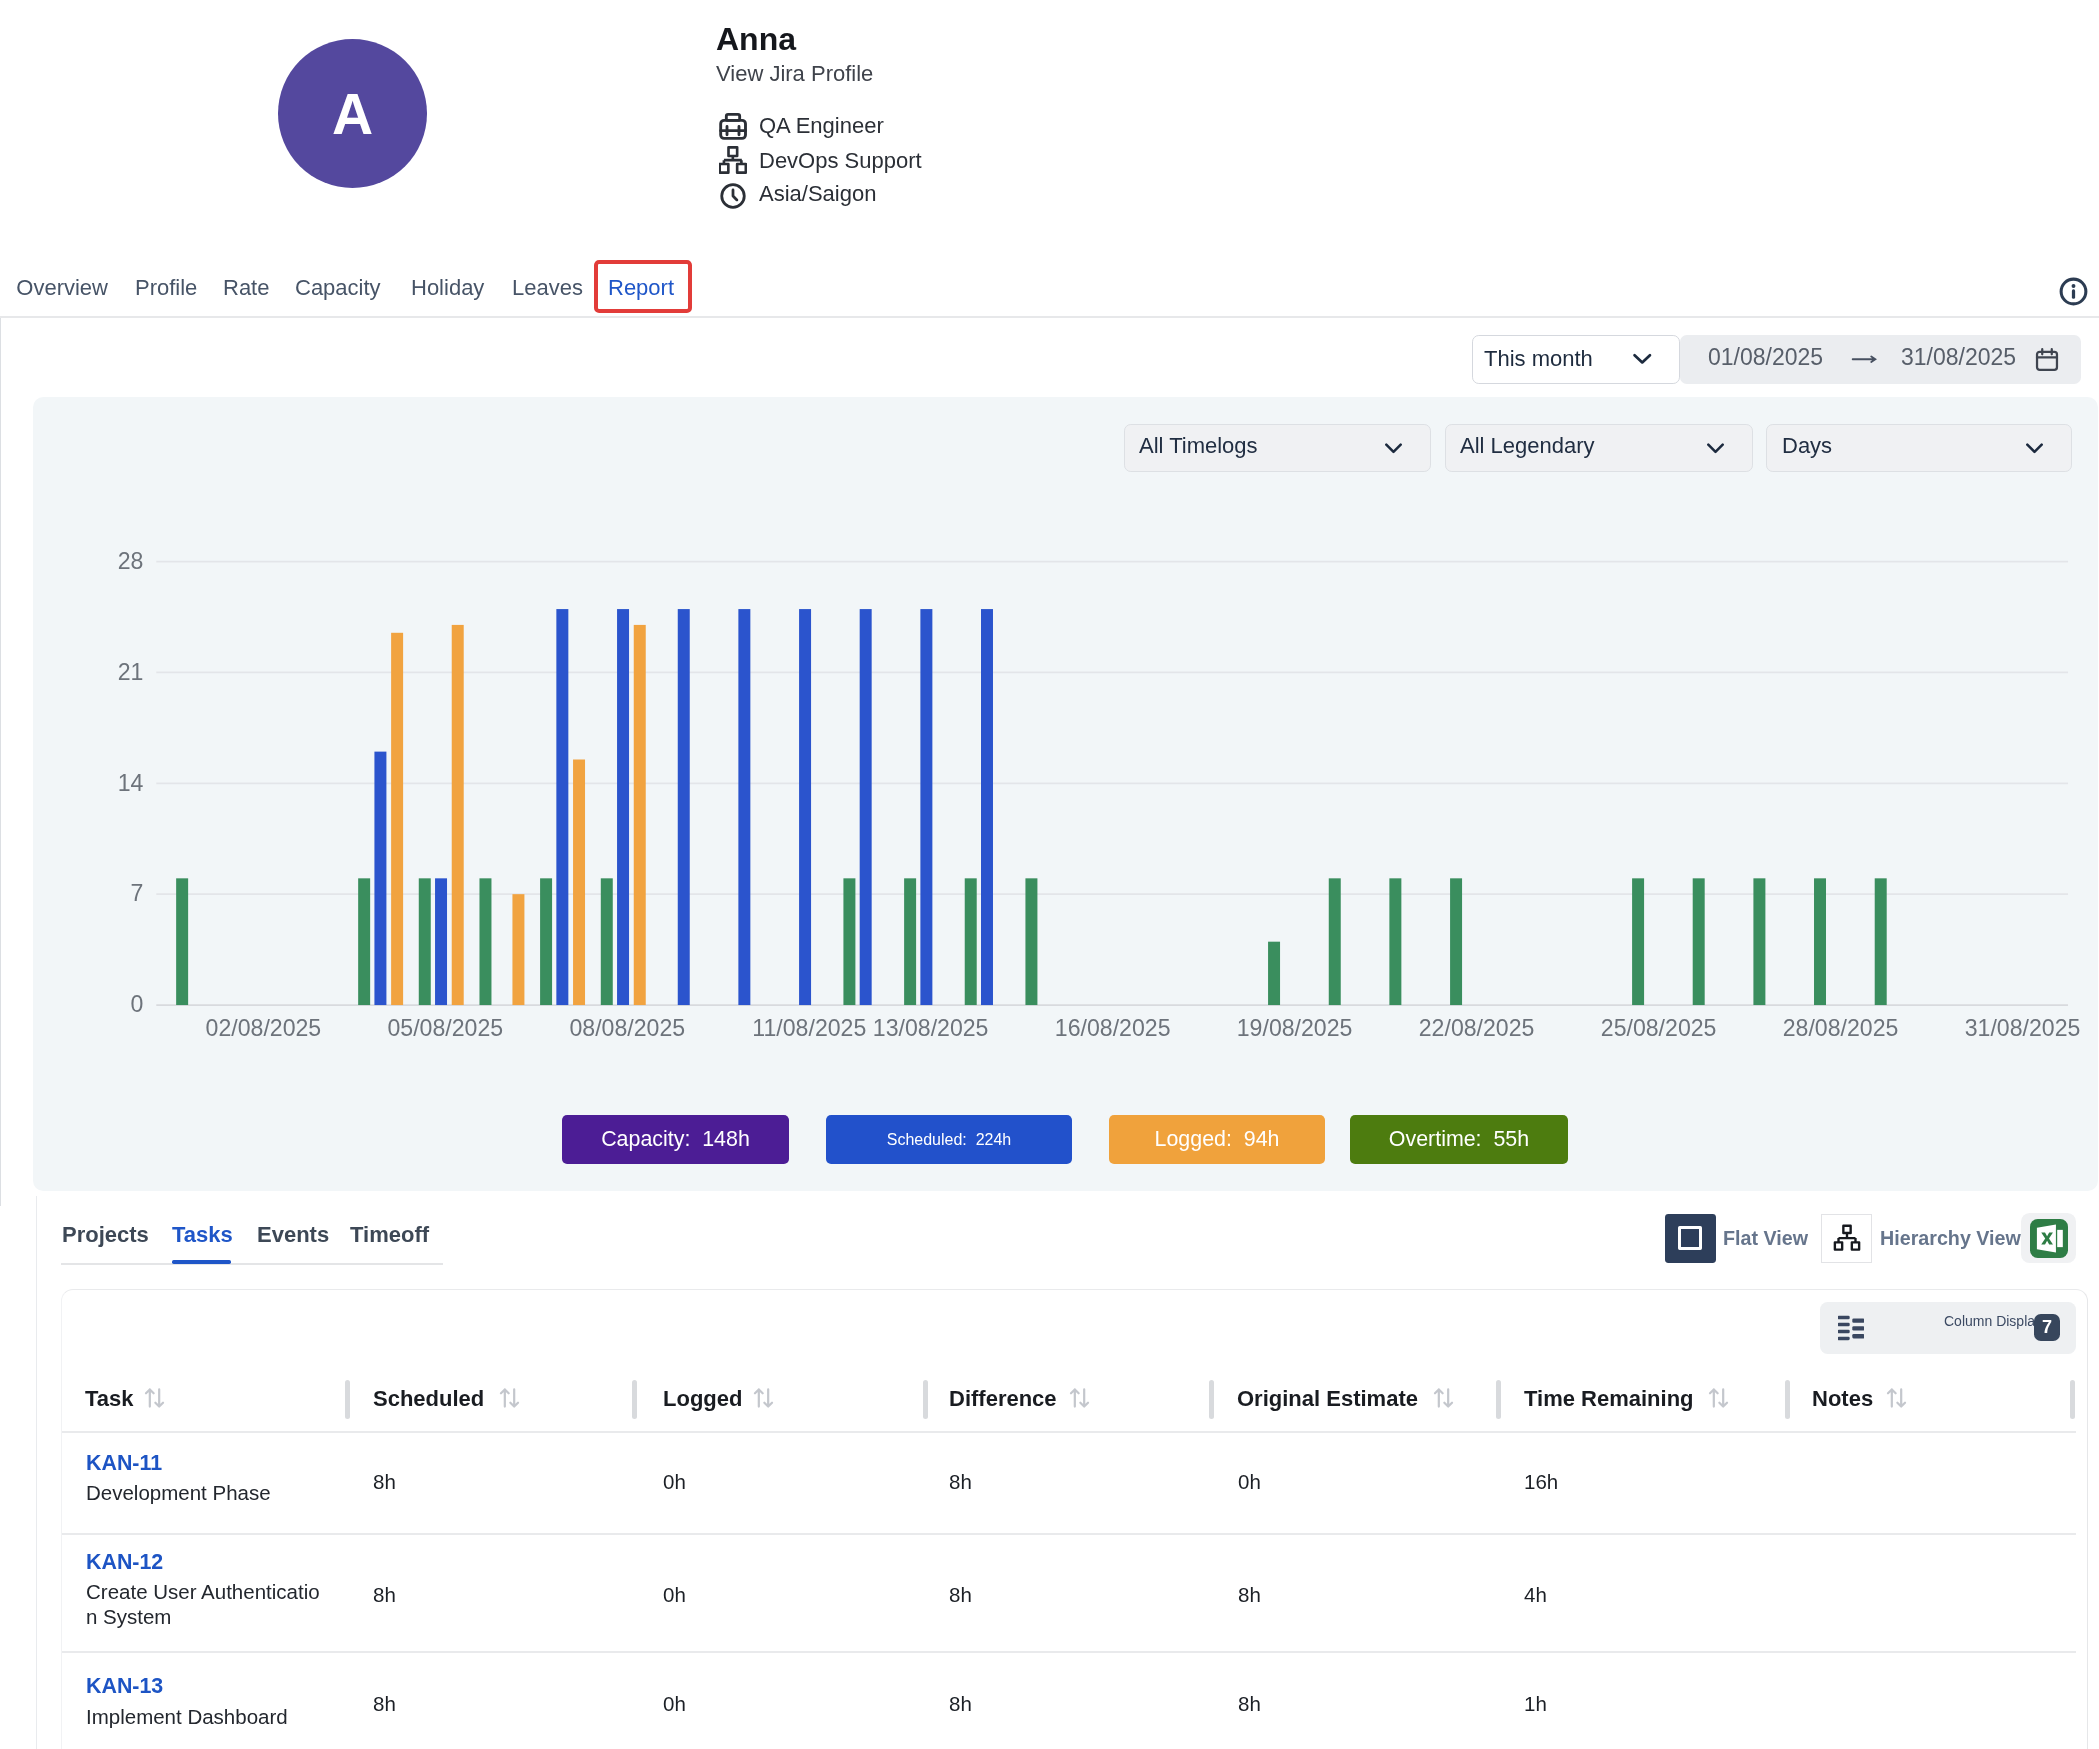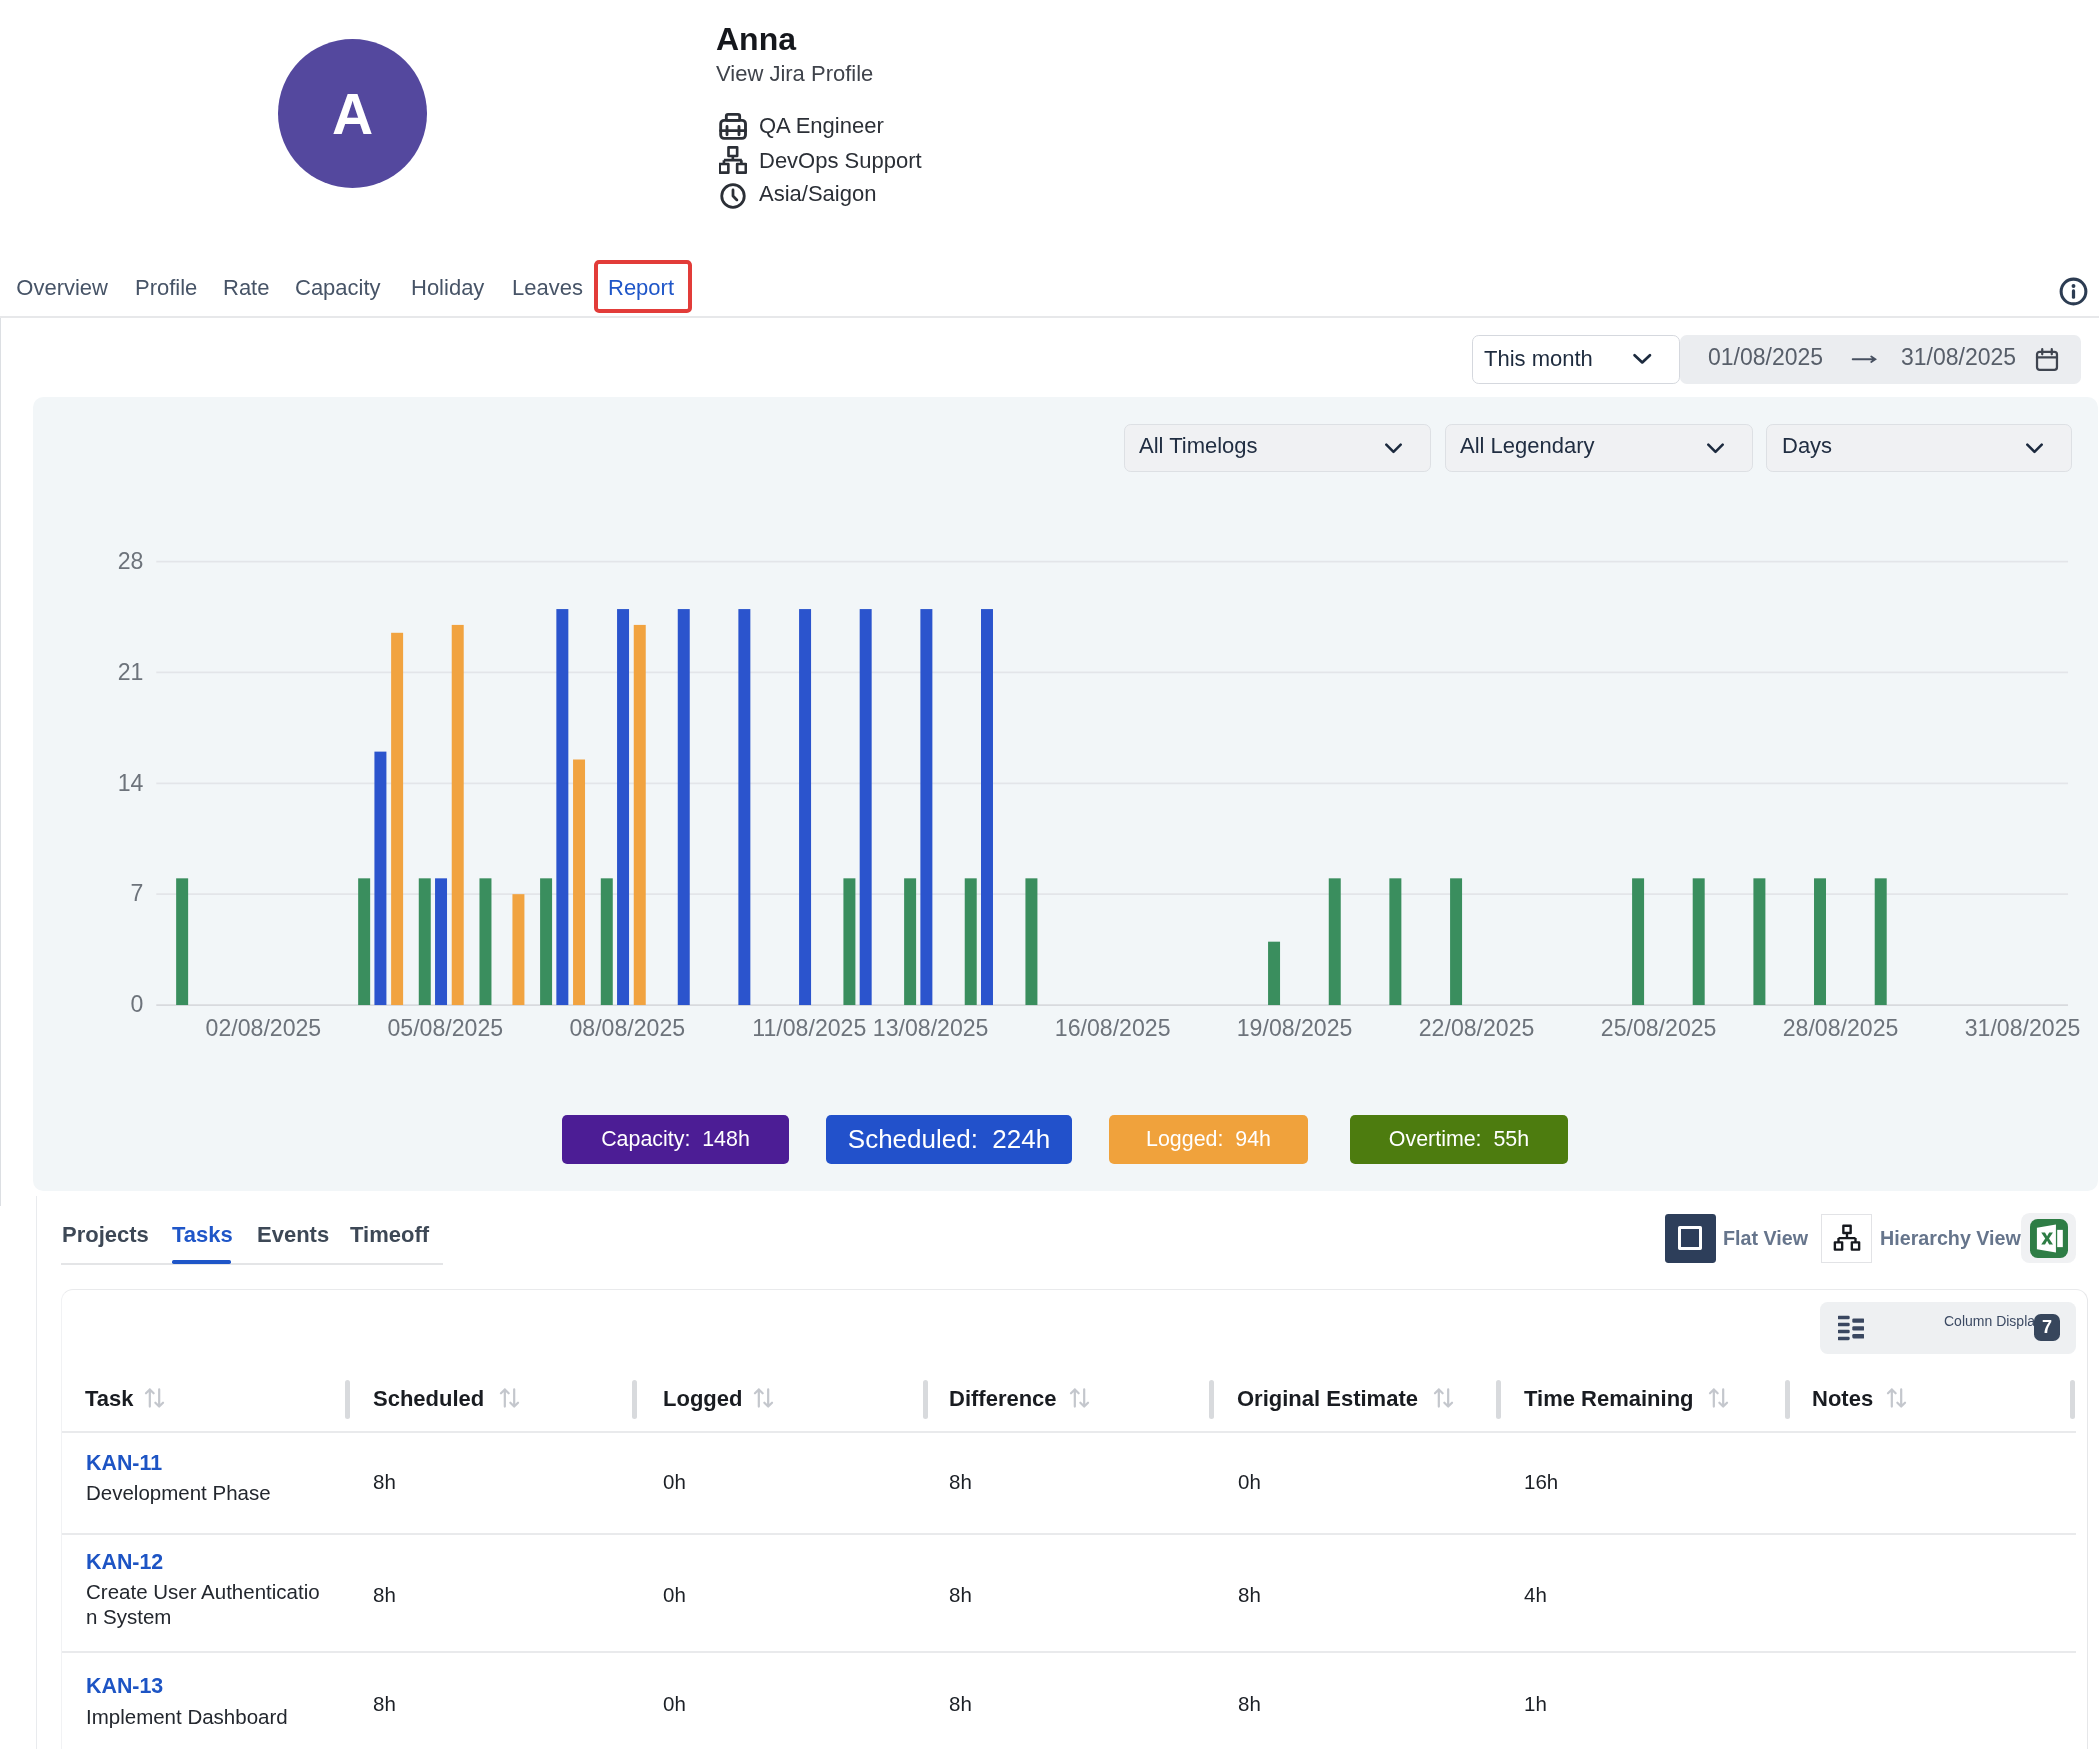--- a/index.html
+++ b/index.html
@@ -141,22 +141,22 @@
   <text x="1048.5" y="746" text-anchor="middle" font-size="27" fill="#6d737b">13/08/2025</text>
   <text x="1261.1" y="746" text-anchor="middle" font-size="27" fill="#6d737b">16/08/2025</text>
   <text x="1473.6" y="746" text-anchor="middle" font-size="27" fill="#6d737b">19/08/2025</text>
   <text x="1686.2" y="746" text-anchor="middle" font-size="27" fill="#6d737b">22/08/2025</text>
   <text x="1898.8" y="746" text-anchor="middle" font-size="27" fill="#6d737b">25/08/2025</text>
   <text x="2111.3" y="746" text-anchor="middle" font-size="27" fill="#6d737b">28/08/2025</text>
   <text x="2323.9" y="746" text-anchor="middle" font-size="27" fill="#6d737b">31/08/2025</text>
   </svg>
 
   <div class="abs" style="left:562px; top:1115px; width:227px; height:49px; background:#4c1d95; border-radius:5.1px; color:#fff; font-size:21.4px; display:flex; align-items:center; justify-content:center;">Capacity:&nbsp; 148h</div>
-  <div class="abs" style="left:826px; top:1115px; width:246px; height:49px; background:#2251cb; border-radius:5.1px; color:#fff; font-size:26px; display:flex; align-items:center; justify-content:center;">Scheduled:&nbsp; 224h</div>
-  <div class="abs" style="left:1109px; top:1115px; width:199px; height:49px; background:#f0a23c; border-radius:5.1px; color:#fff; font-size:21.4px; display:flex; align-items:center; justify-content:center;">Logged:&nbsp; 94h</div>
+  <div class="abs" style="left:826px; top:1115px; width:246px; height:49px; background:#2251cb; border-radius:5.1px; color:#fff; font-size:16px; display:flex; align-items:center; justify-content:center;">Scheduled:&nbsp; 224h</div>
+  <div class="abs" style="left:1109px; top:1115px; width:216px; height:49px; background:#f0a23c; border-radius:5.1px; color:#fff; font-size:21.4px; display:flex; align-items:center; justify-content:center;">Logged:&nbsp; 94h</div>
   <div class="abs" style="left:1350px; top:1115px; width:218px; height:49px; background:#4d7c0f; border-radius:5.1px; color:#fff; font-size:21.4px; display:flex; align-items:center; justify-content:center;">Overtime:&nbsp; 55h</div>
 
   <div class="abs" style="left:61px; top:1263px; width:382px; height:1.7px; background:#e4e5e7;"></div>
   <div class="abs" style="left:62px; top:1222px; font-size:22px; font-weight:600; color:#3d4856;">Projects</div>
   <div class="abs" style="left:172px; top:1222px; font-size:22px; font-weight:600; color:#1f56c8;">Tasks</div>
   <div class="abs" style="left:172px; top:1260px; width:59px; height:4.3px; background:#1f56c8; border-radius:1.7px;"></div>
   <div class="abs" style="left:257px; top:1222px; font-size:22px; font-weight:600; color:#3d4856;">Events</div>
   <div class="abs" style="left:350px; top:1222px; font-size:22px; font-weight:600; color:#3d4856;">Timeoff</div>
   <div class="abs" style="left:1665px; top:1214px; width:51px; height:49px; background:#2d3e5a; border-radius:3.4px;"></div>
   <div class="abs" style="left:1678px; top:1226px; width:24px; height:24px; border:3.4px solid #fff; border-radius:1.7px;"></div>

